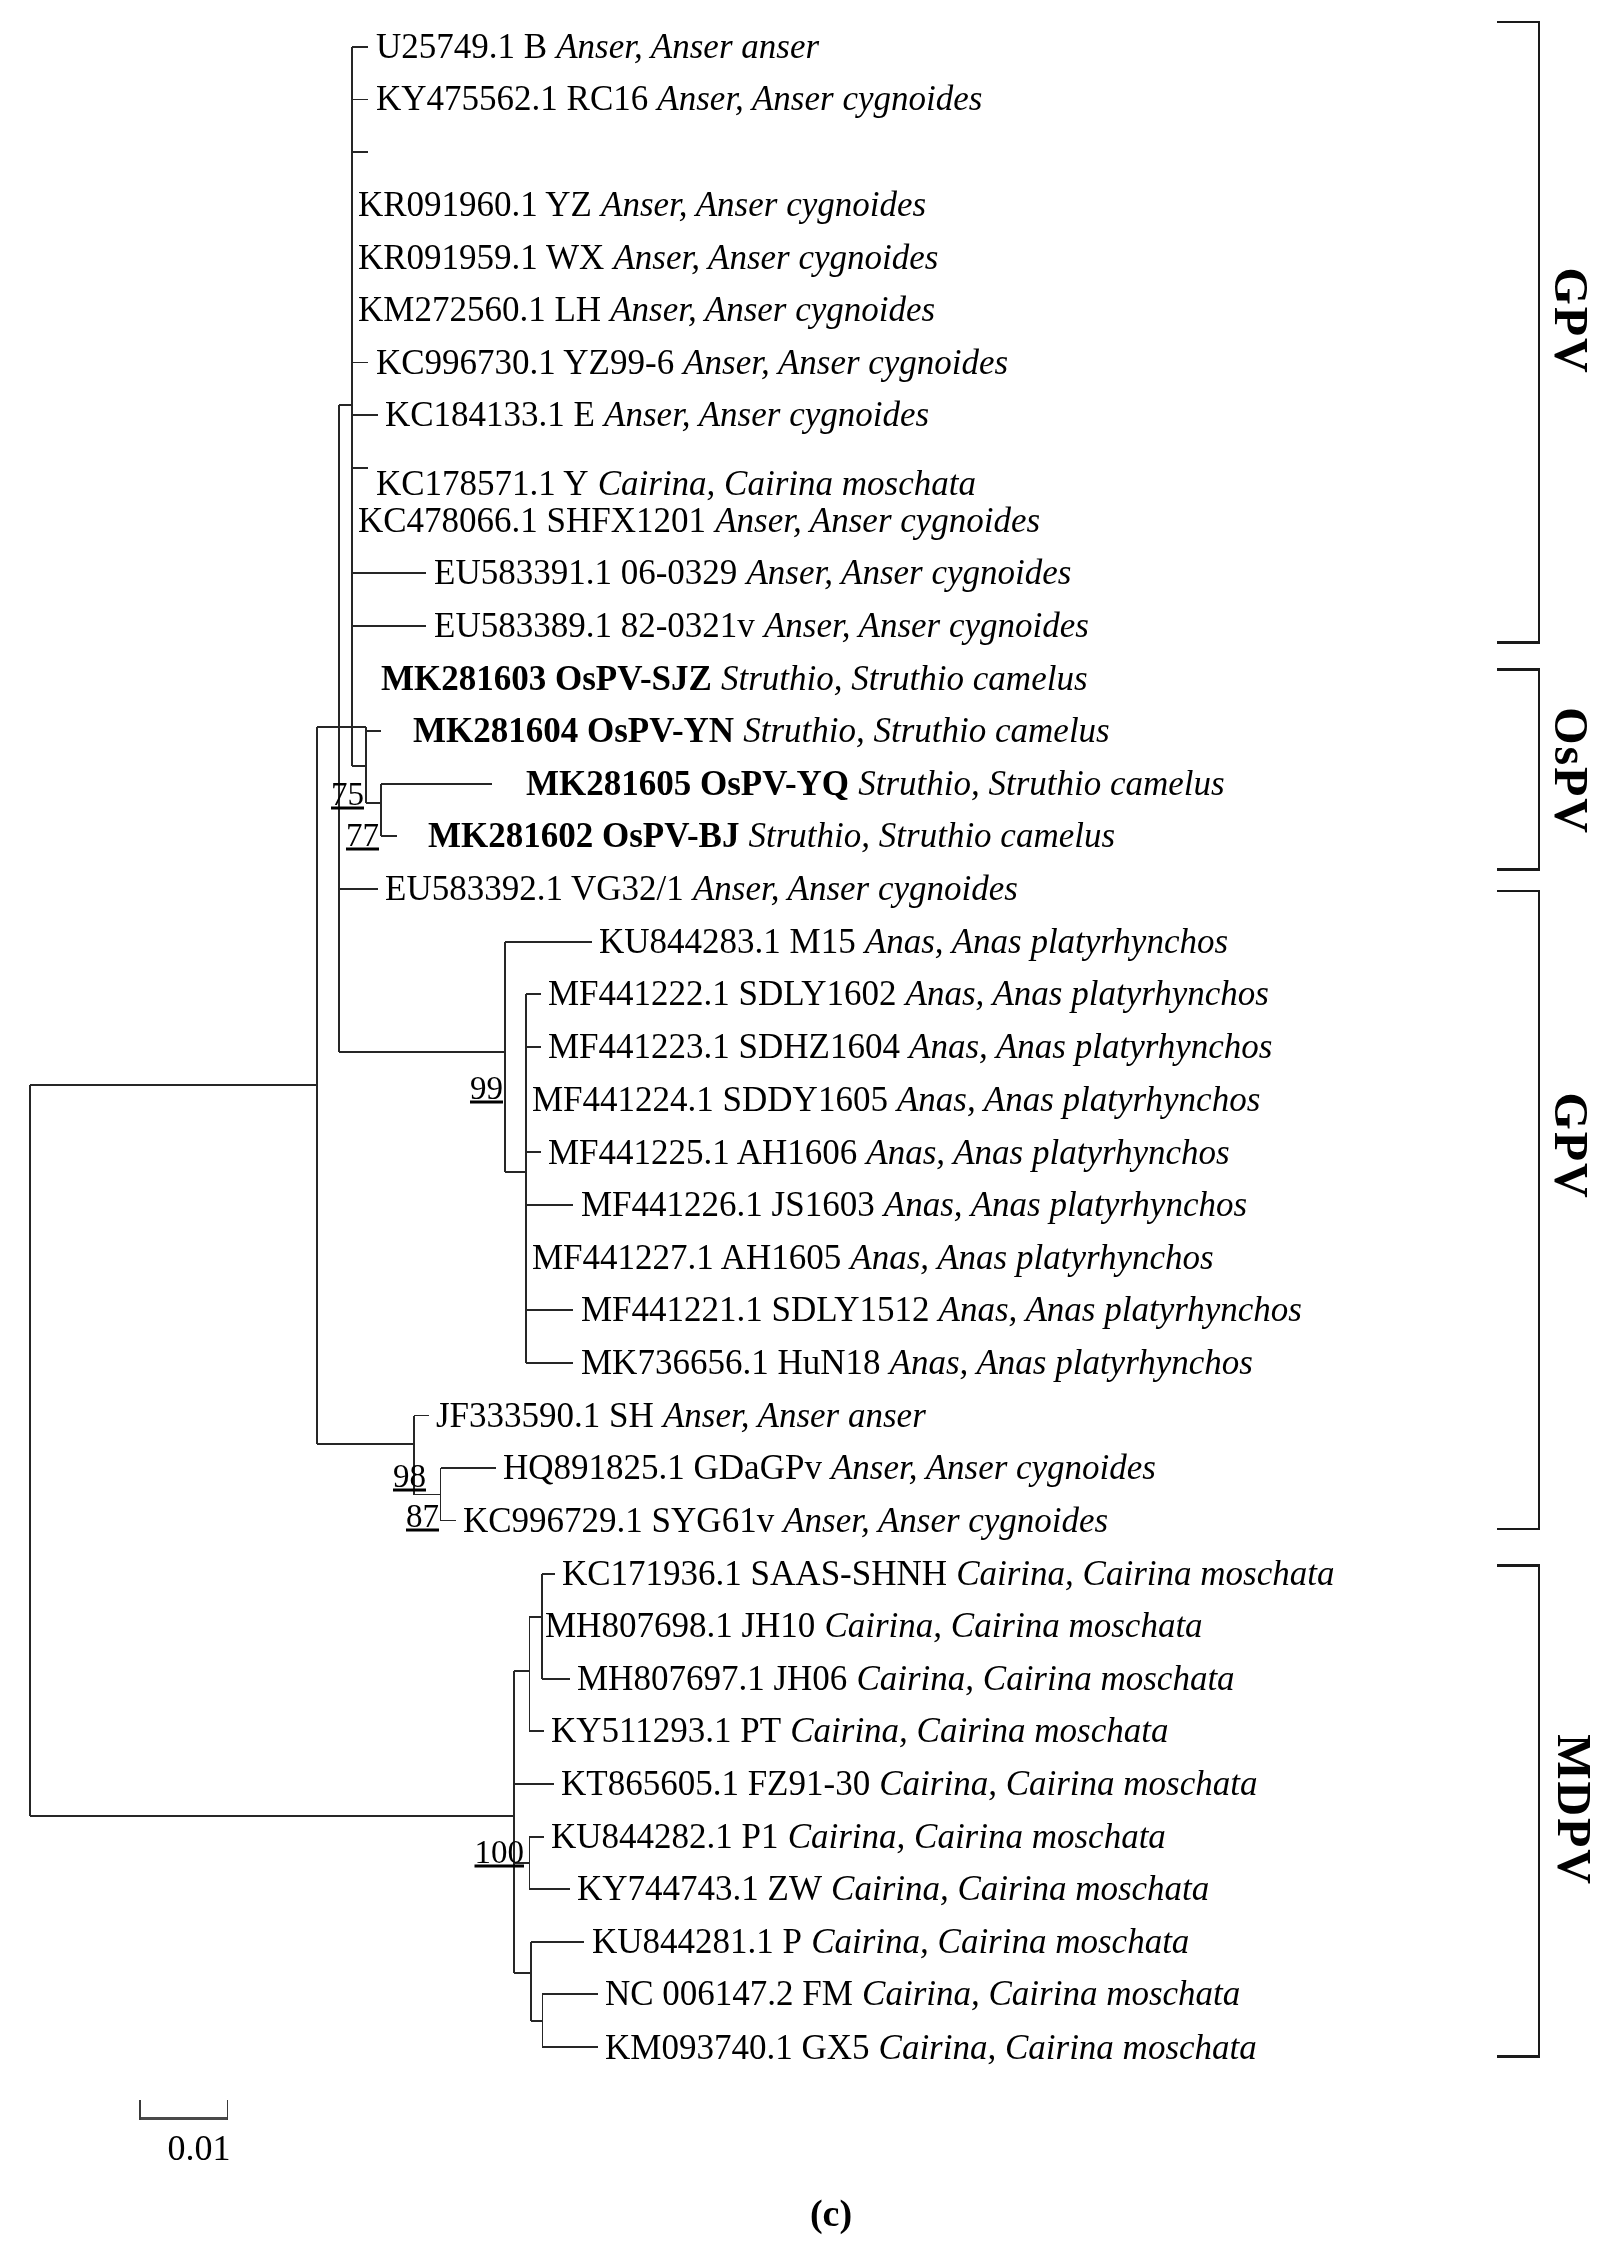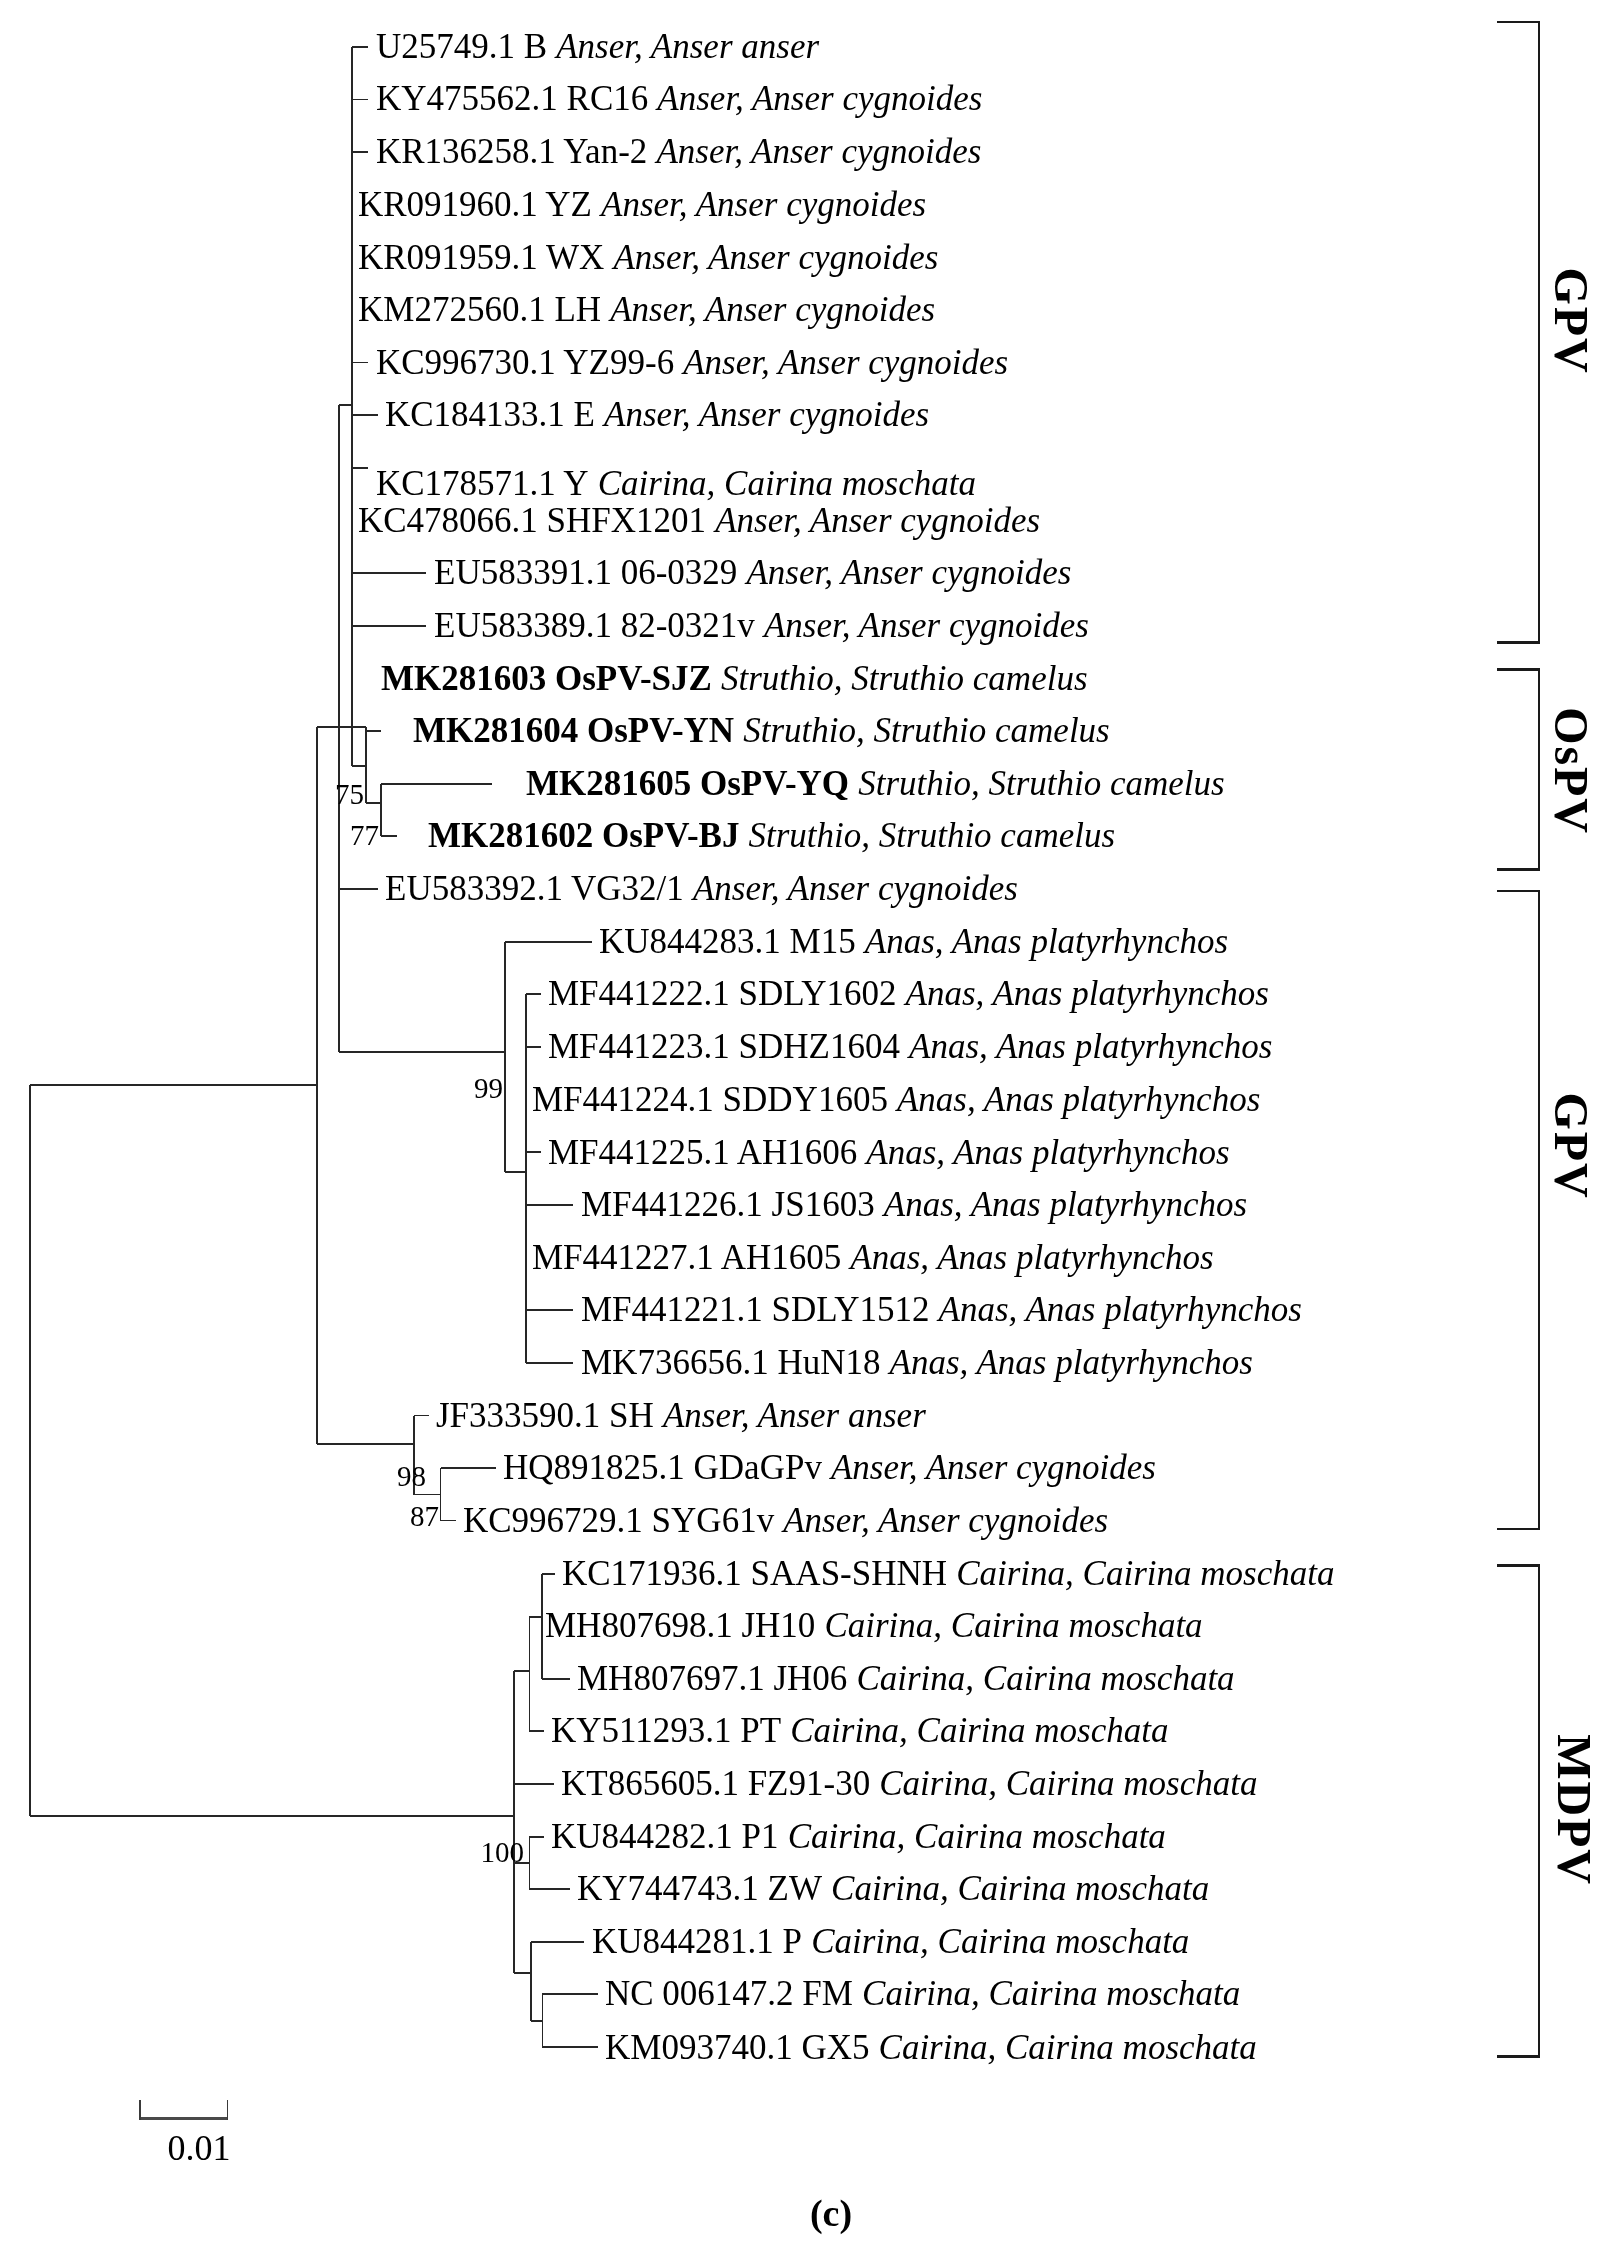--- a/index.html
+++ b/index.html
@@ -10,22 +10,22 @@
   }
   #stage{position:absolute;left:0;top:0;width:1621px;height:2261px;}
   svg#treelines{position:absolute;left:0;top:0;}
   .taxon{
     position:absolute;white-space:nowrap;font-size:35px;line-height:1;
     transform:translateY(-52%);color:#000;
   }
   .taxon .sp{font-style:italic;margin-left:.26em;font-family:Liberation Serif, serif;}
   .taxon.bold .acc{font-weight:bold;margin-left:24px;}
   .bs{
-    position:absolute;font-size:29px;line-height:1;
-    transform:translate(-100%,-50%);white-space:nowrap;
+    position:absolute;font-size:33px;line-height:1;
+    transform:translate(-100%,-50%);white-space:nowrap;text-decoration:underline;
   }
   .clade{
     position:absolute;font-weight:bold;font-size:48px;line-height:1;
     writing-mode:vertical-rl;transform:translateY(-50%);
     letter-spacing:1.9px;white-space:nowrap;
   }
   .scalebar-label{
     position:absolute;font-size:36px;line-height:1;transform:translateX(-50%);margin-left:16px;
   }
   .caption{
@@ -120,21 +120,20 @@
 
     <g>
       <path d="M226 3400 V3432" stroke="#3a3a3a" stroke-width="3"></path>
       <path d="M368 3400 V3432" stroke="#3a3a3a" stroke-width="3"></path>
       <path d="M228 3430 H368" stroke="#4a4a4a" stroke-width="5"></path>
     </g>
   </svg>
 
   <div class="taxon" style="left:376px;top:47px"><span class="acc">U25749.1 B</span><span class="sp">Anser, Anser anser</span></div>
   <div class="taxon" style="left:376px;top:99px"><span class="acc">KY475562.1 RC16</span><span class="sp">Anser, Anser cygnoides</span></div>
-  <div class="taxon" style="left:376px;top:152px"><span class="acc">KR136258.1 Yan-2</span><span class="sp">Anser, Anser cygnoides</span></div>
   <div class="taxon" style="left:358px;top:205px"><span class="acc">KR091960.1 YZ</span><span class="sp">Anser, Anser cygnoides</span></div>
   <div class="taxon" style="left:358px;top:258px"><span class="acc">KR091959.1 WX</span><span class="sp">Anser, Anser cygnoides</span></div>
   <div class="taxon" style="left:358px;top:310px"><span class="acc">KM272560.1 LH</span><span class="sp">Anser, Anser cygnoides</span></div>
   <div class="taxon" style="left:376px;top:363px"><span class="acc">KC996730.1 YZ99-6</span><span class="sp">Anser, Anser cygnoides</span></div>
   <div class="taxon" style="left:385px;top:415px"><span class="acc">KC184133.1 E</span><span class="sp">Anser, Anser cygnoides</span></div>
   <div class="taxon" style="left:376px;top:484px"><span class="acc">KC178571.1 Y</span><span class="sp">Cairina, Cairina moschata</span></div>
   <div class="taxon" style="left:358px;top:521px"><span class="acc">KC478066.1 SHFX1201</span><span class="sp">Anser, Anser cygnoides</span></div>
   <div class="taxon" style="left:434px;top:573px"><span class="acc">EU583391.1 06-0329</span><span class="sp">Anser, Anser cygnoides</span></div>
   <div class="taxon" style="left:434px;top:626px"><span class="acc">EU583389.1 82-0321v</span><span class="sp">Anser, Anser cygnoides</span></div>
   <div class="taxon bold" style="left:357px;top:679px"><span class="acc">MK281603 OsPV-SJZ</span><span class="sp">Struthio, Struthio camelus</span></div>

